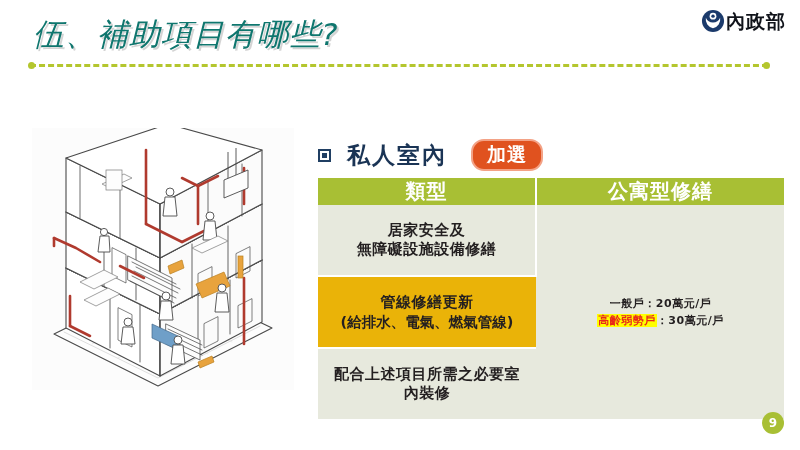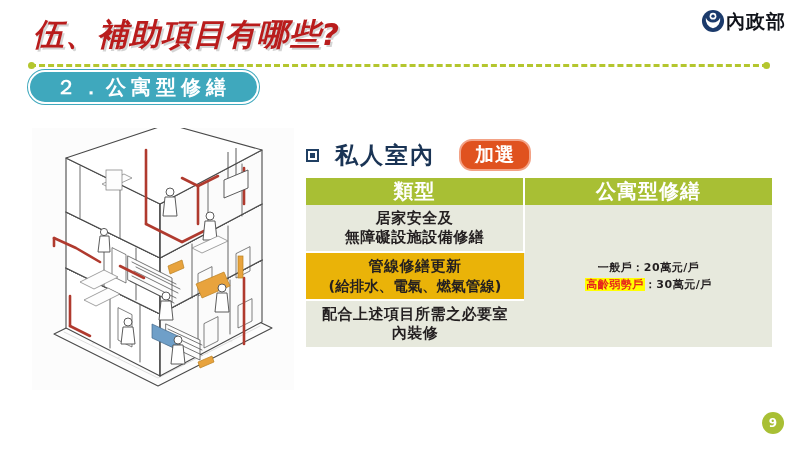--- a/index.html
+++ b/index.html
@@ -45,23 +45,23 @@
     line-height: 1;
     white-space: nowrap;
   }
 
   
   .main-title {
     position: absolute;
     left: 33px;
     top: 17px;
     font-size: 31px;
-    font-weight: bold;
+    font-weight: normal;
     font-style: italic;
-    color: #b91c1c;
+    color: #0f766e;
     letter-spacing: 1px;
     line-height: 1.12;
     white-space: nowrap;
     text-shadow: 2px 2px 0 rgba(0,0,0,0.17);
   }
 
   
   .rule {
     position: absolute;
     left: 30px;
@@ -124,21 +124,21 @@
   }
   .illus-svg {
     display: block;
     width: 100%;
     height: 100%;
   }
 
   
   .content {
     position: absolute;
-    left: 306px;
+    left: 318px;
     top: 138px;
     width: 466px;
   }
 
   .subhead {
     display: flex;
     align-items: center;
     height: 34px;
     margin-bottom: 6px;
   }
@@ -192,21 +192,21 @@
     border: 0;
     border-right: 2px solid #ffffff;
     padding: 0;
   }
   .subsidy-table th:last-child { border-right: 0; }
 
   .subsidy-table td {
     border: 0;
     border-right: 2px solid #ffffff;
     border-bottom: 2px solid #ffffff;
-    padding: 4px 6px;
+    padding: 16px 6px;
     vertical-align: middle;
     text-align: center;
   }
   .subsidy-table td:last-child { border-right: 0; }
 
   .col-type   { width: 218px; }
   .col-amount { width: 248px; }
 
   .row-a td { background: #e7e9dd; }
   .row-b td { background: #eab308; }
@@ -276,23 +276,20 @@
   </div>
 
   <div class="main-title">伍、補助項目有哪些?</div>
 
   <div class="rule">
     <div class="rule-line"></div>
     <div class="rule-dot left"></div>
     <div class="rule-dot right"></div>
   </div>
 
-  <div class="section-pill">
-    <span class="section-pill-label">２．公寓型修繕</span>
-  </div>
 
   <div class="illus-panel">
     <svg class="illus-svg" viewBox="0 0 262 262">
       <g fill="none" stroke="#4a4a4a" stroke-width="1.1" stroke-linejoin="round" stroke-linecap="round">
 
         <path d="M22 206 L126 258 L240 200 L136 150 Z" fill="#fdfdfd"></path>
         <path d="M32 204 L126 250 L228 198" stroke="#c8c8c8" stroke-width="0.6"></path>
         <path d="M56 192 L150 238" stroke="#dadada" stroke-width="0.55"></path>
         <path d="M82 180 L176 226" stroke="#dadada" stroke-width="0.55"></path>
         <path d="M108 168 L200 214" stroke="#dadada" stroke-width="0.55"></path>

